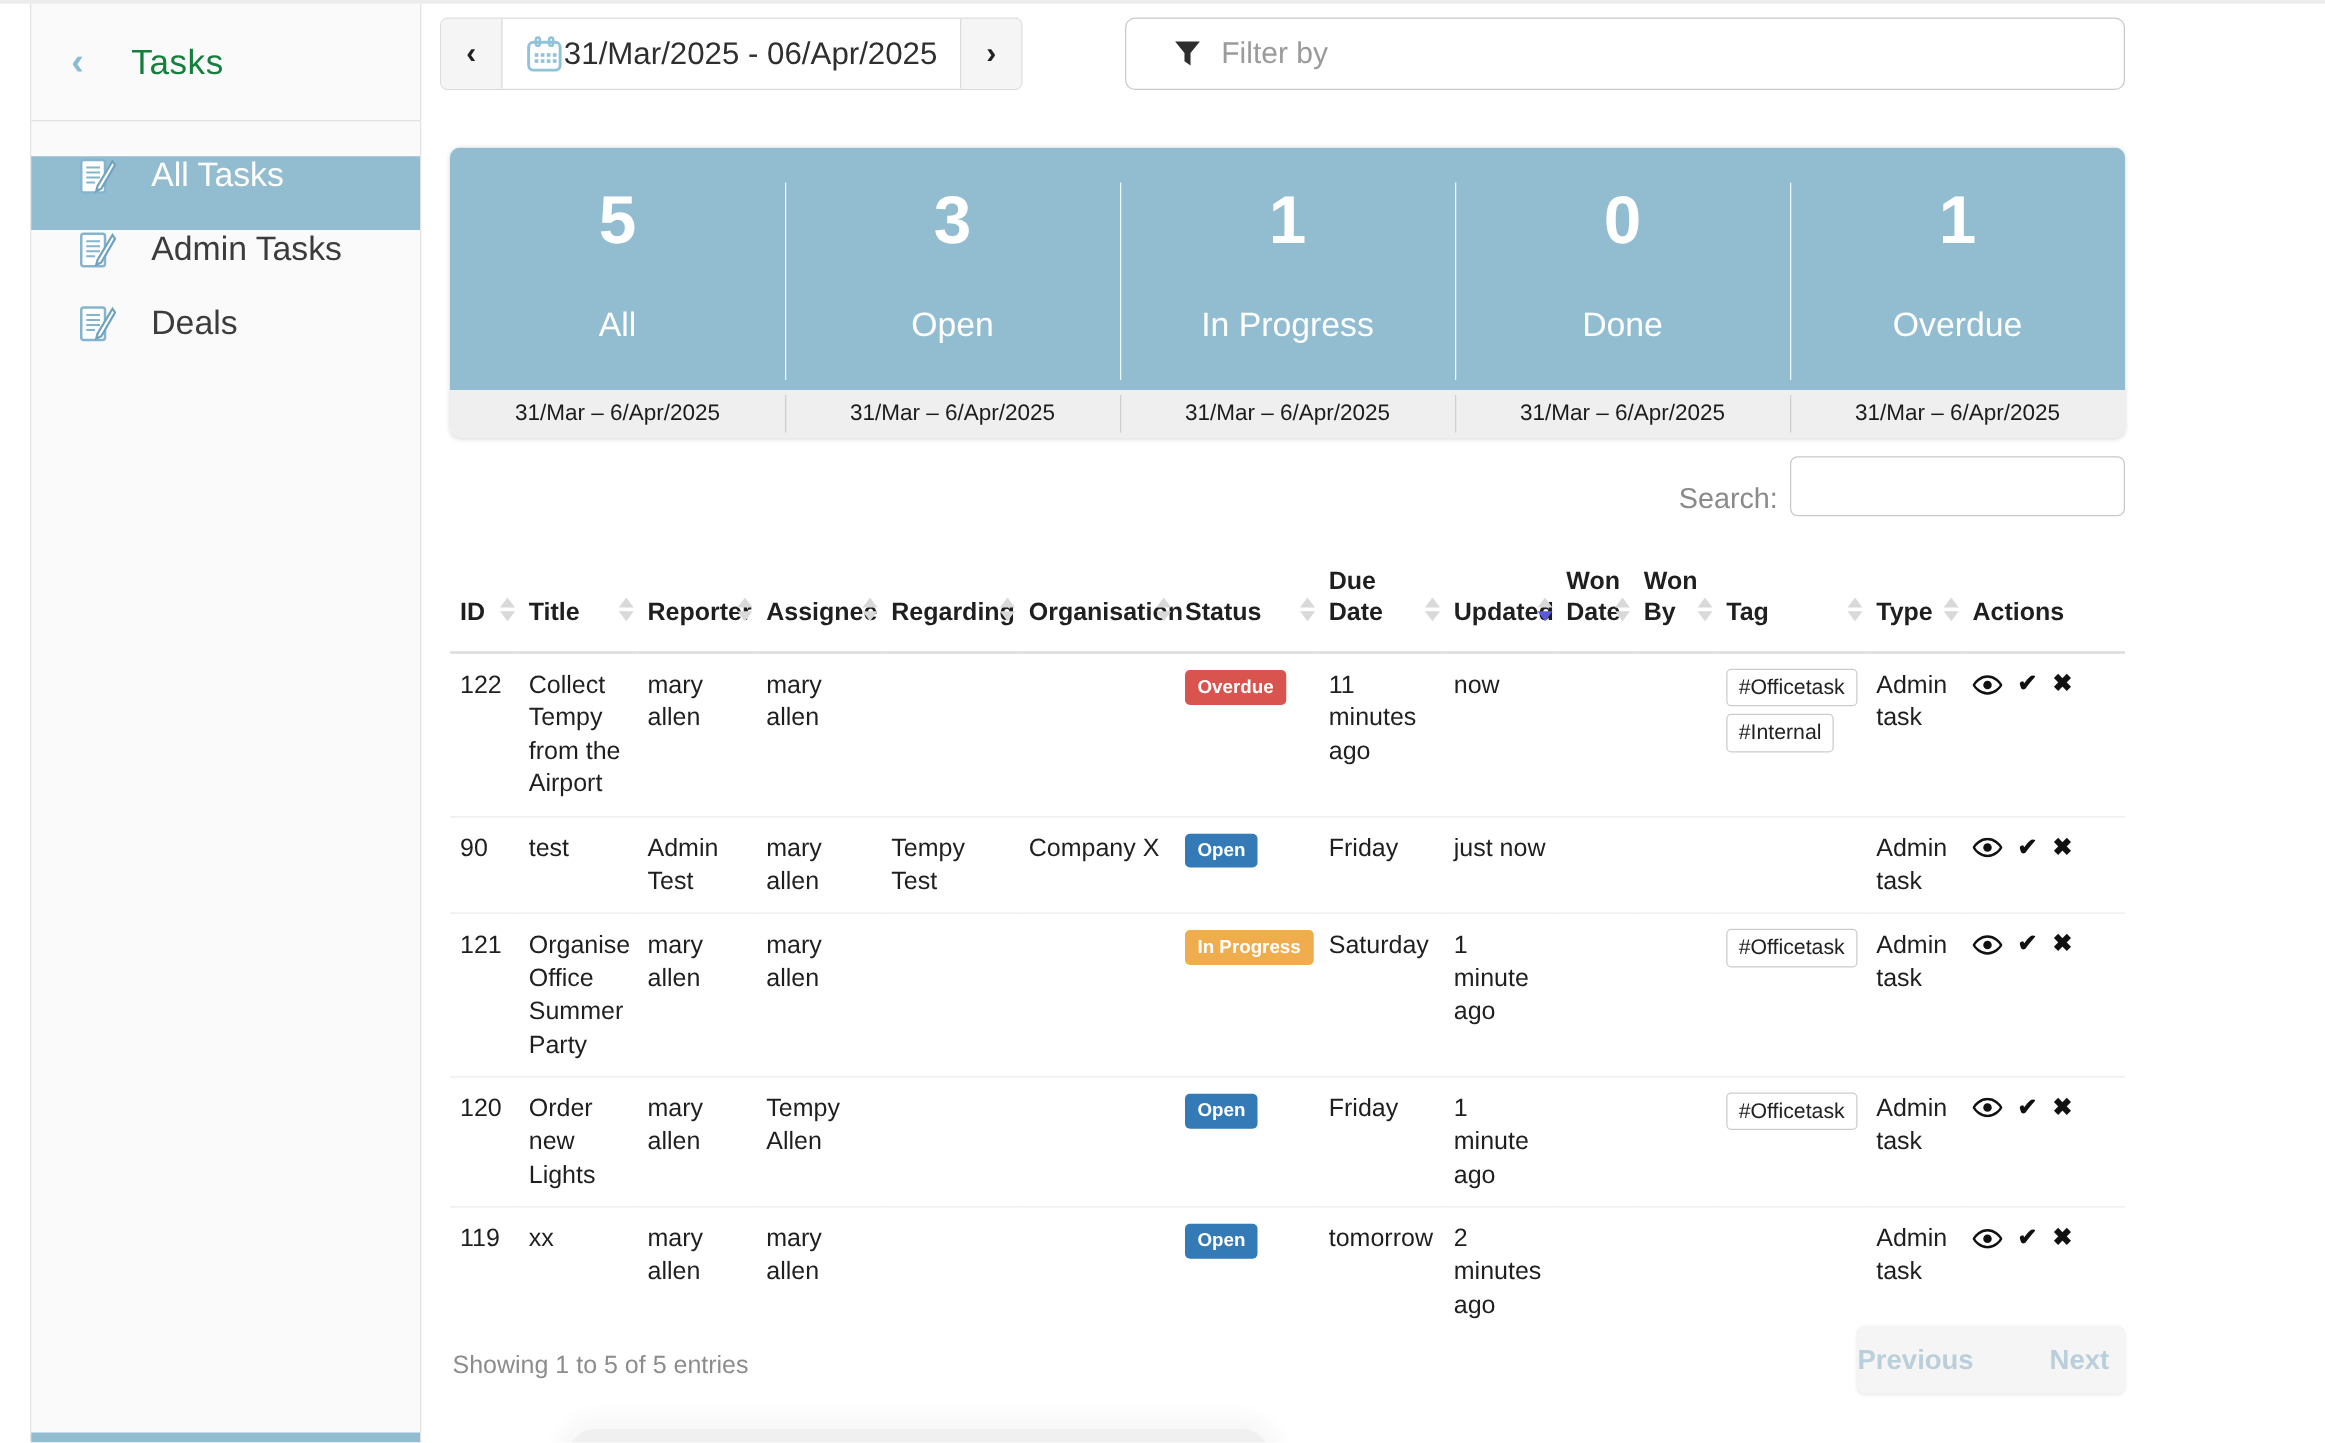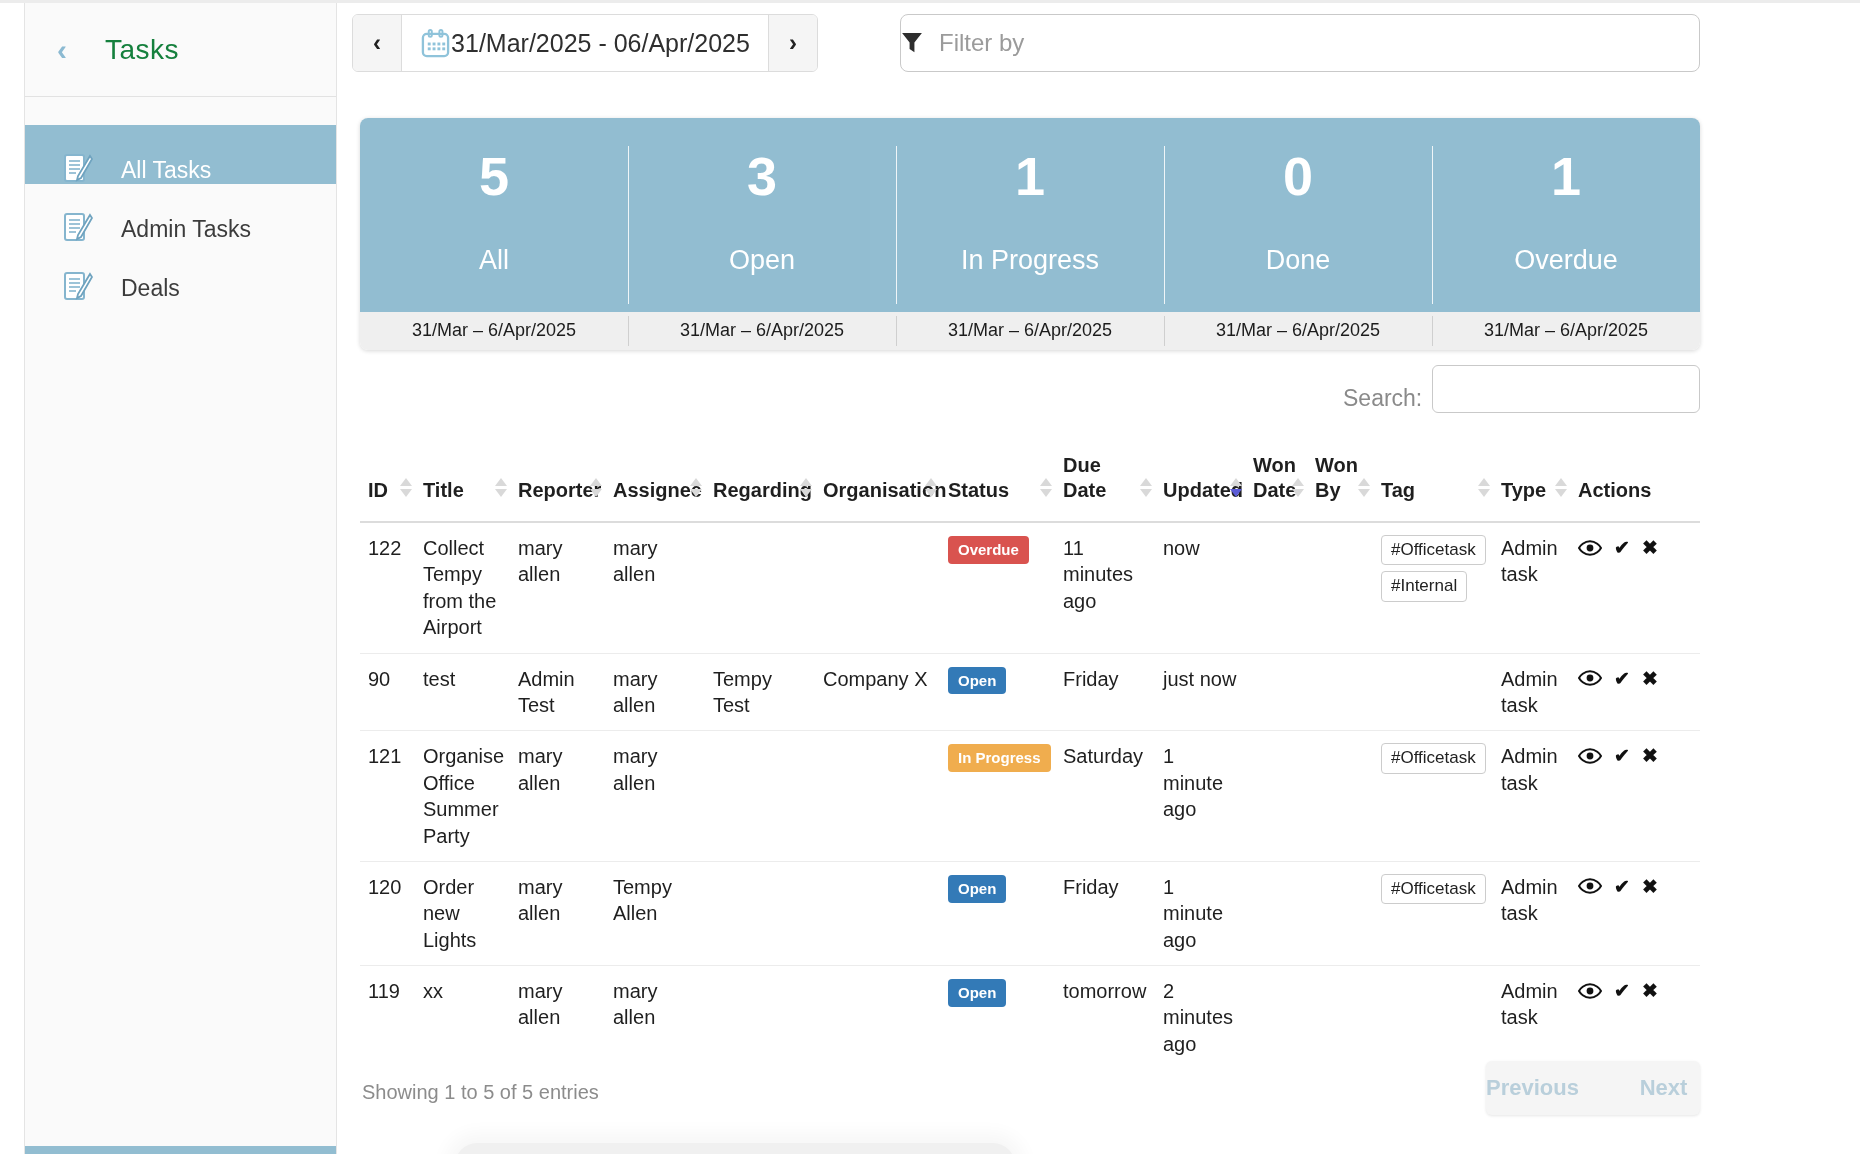--- a/index.html
+++ b/index.html
@@ -15,22 +15,22 @@
     background:#fafafa; border-left:1px solid #e4e4e4; border-right:1px solid #e4e4e4;
   }
   .sidebar-header {
     height:94px; display:flex; align-items:center; padding-left:32px; gap:38px;
     border-bottom:1px solid #e2e2e2;
   }
   .back-chevron { color:#8cbad2; font-size:30px; font-weight:bold; line-height:1; cursor:pointer; }
   .sidebar-title { color:#15803d; font-size:28px; font-weight:normal; letter-spacing:.5px; }
   .sidebar-menu { padding-top:28px; }
   .s-item {
-    height:59px; display:flex; align-items:flex-end; padding-left:38px; gap:28px;
-    font-size:23px; color:#3c3c3c; cursor:pointer;
+    height:59px; display:flex; align-items:flex-start; padding-left:38px; gap:28px;
+    font-size:27px; color:#3c3c3c; cursor:pointer;
   }
   .s-item.active { background:#92bdd1; color:#fff; }
   .s-icon { flex:0 0 auto; display:inline-flex; }
   .sidebar-bottom-bar { position:absolute; left:0; bottom:0; width:100%; height:8px; background:#92bdd1; }
 
   
   .date-nav {
     position:absolute; left:352px; top:11px; height:58px; display:flex;
     border:1px solid #dcdcdc; border-radius:6px; overflow:hidden; background:#fff;
   }
@@ -40,21 +40,21 @@
   }
   .date-btn.prev { border-right:1px solid #dcdcdc; }
   .date-btn.next { border-left:1px solid #dcdcdc; }
   .date-display {
     width:366px; display:flex; align-items:center; justify-content:center; 
     font-size:25px; color:#2f2f2f; cursor:pointer;
   }
   .filter-box {
     position:absolute; left:900px; top:11px; width:800px; height:58px;
     border:1px solid #c9c9c9; border-radius:8px; display:flex; align-items:center;
-    gap:16px; background:#fff;
+    padding-left:38px; gap:16px; background:#fff;
   }
   .filter-box input {
     border:none; outline:none; flex:1; font-size:24px; font-family:inherit; color:#333; height:100%;
     background:transparent;
   }
   .filter-box input::placeholder { color:#9b9b9b; }
 
   
   .stats {
     position:absolute; left:360px; top:115px; width:1340px;

